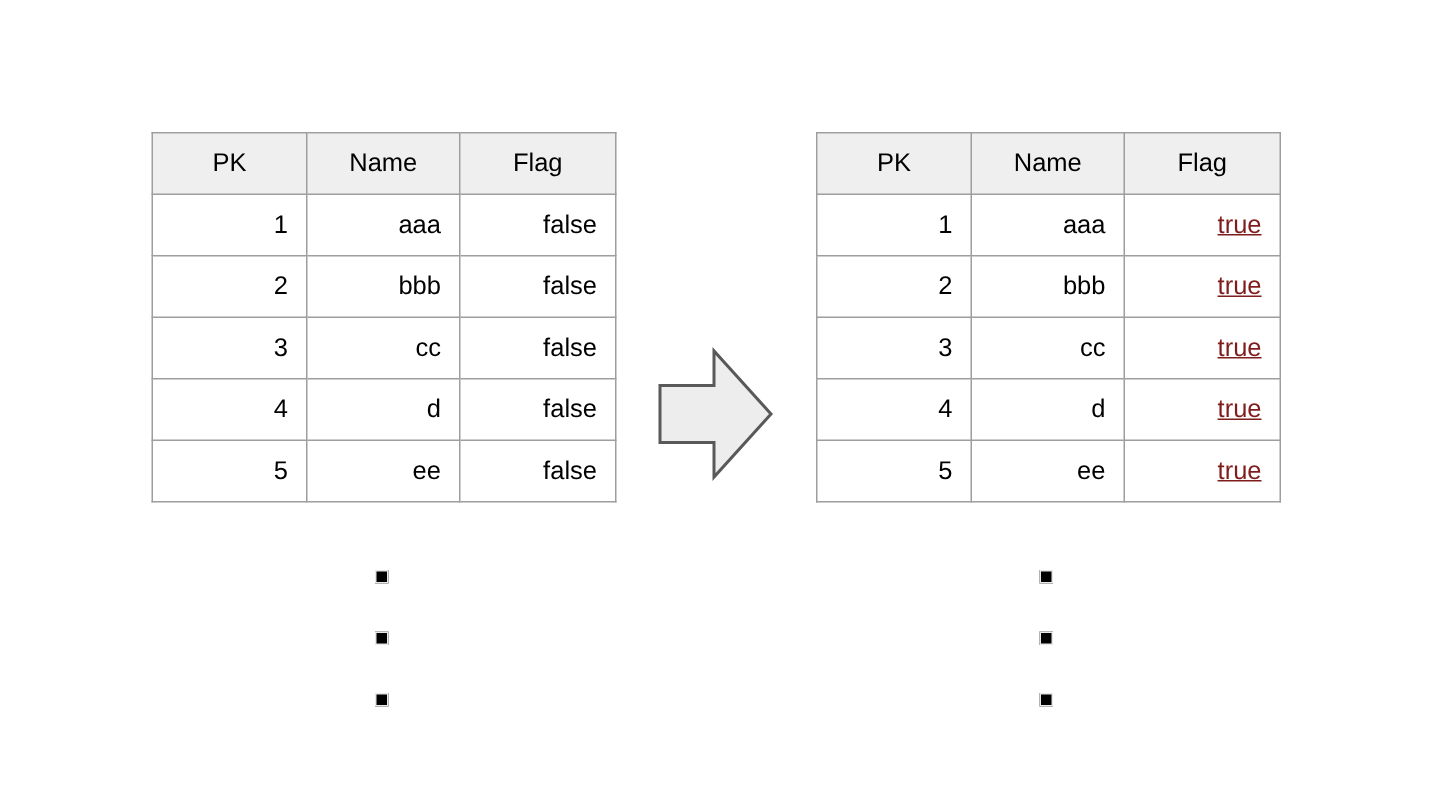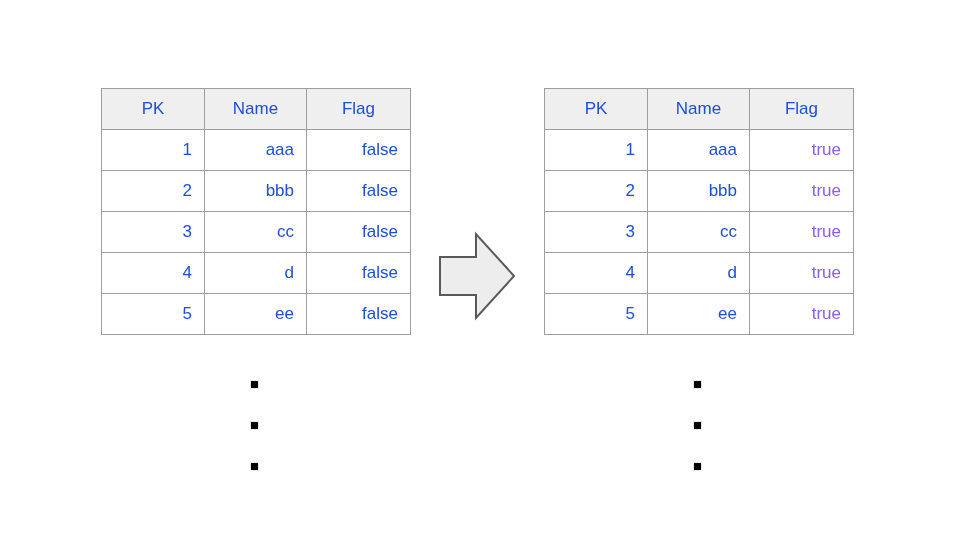--- a/index.html
+++ b/index.html
@@ -35,34 +35,35 @@
   .table-block col.c-pk   { width: 103px; }
   .table-block col.c-name { width: 102px; }
   .table-block col.c-flag { width: 104px; }
 
   .table-block th,
   .table-block td {
     border: 1px solid #9e9e9e;
     height: 41px;
     padding: 0 12px;
     font-size: 17px;
-    color: #1d4ed8;
+    color: #000000;
     font-weight: normal;
     box-sizing: border-box;
   }
   .table-block th {
     background: #efefef;
     text-align: center;
   }
   .table-block td {
     background: #ffffff;
     text-align: right;
   }
   .table-block td.flag-true {
-    color: #8b5cf6;
+    color: #7f1d1d;
+    text-decoration: underline;
   }
 
   
   .arrow {
     position: absolute;
     left: 437px;
     top: 231px;
     width: 80px;
     height: 90px;
   }

